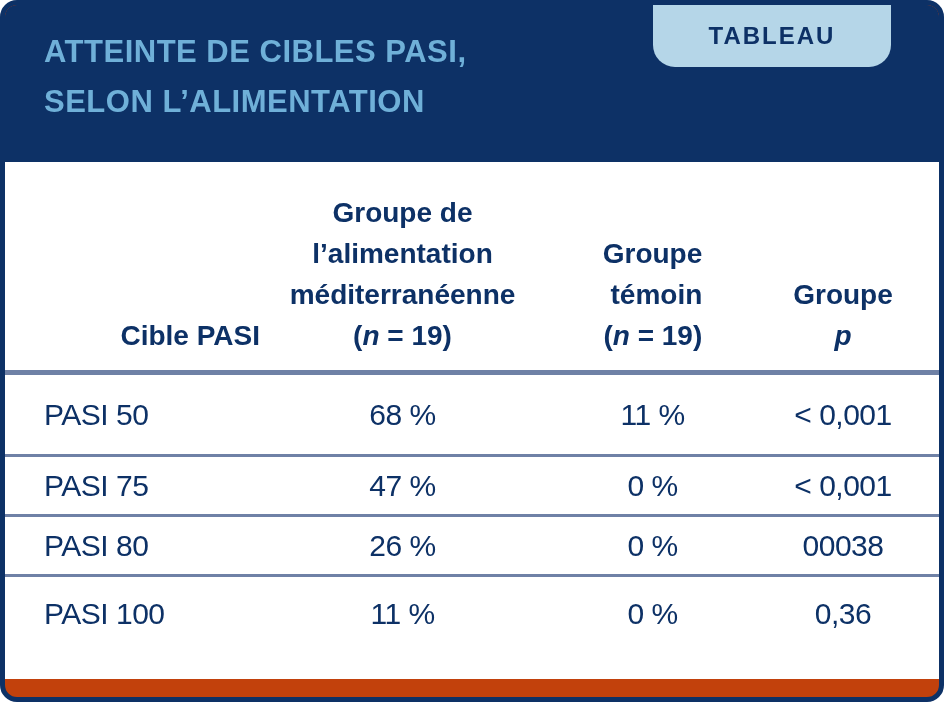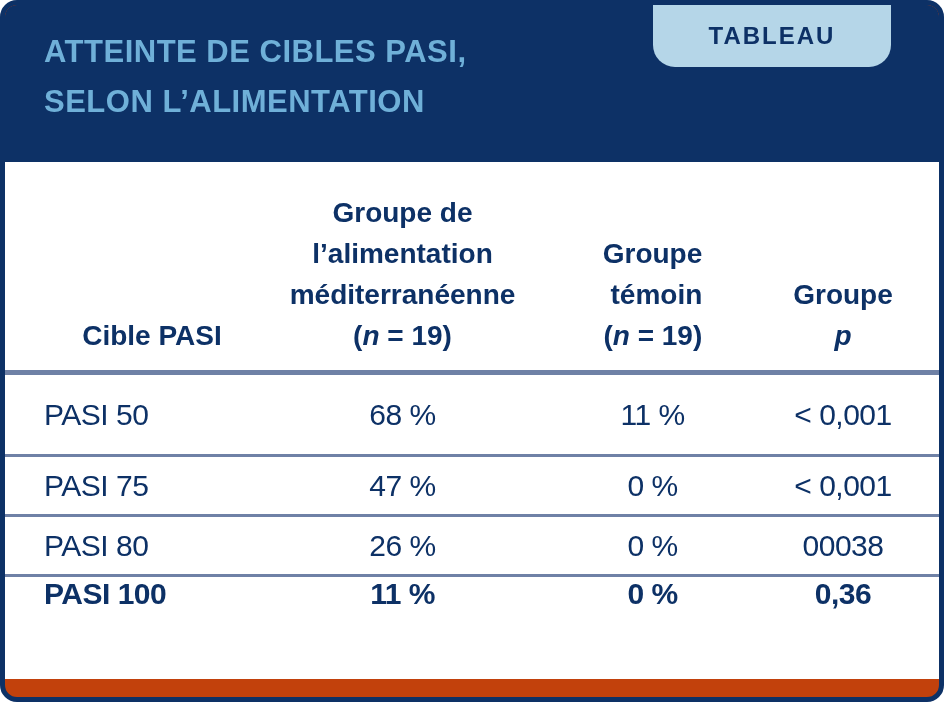--- a/index.html
+++ b/index.html
@@ -69,21 +69,21 @@
     align-items: end;
     height: 213px;
     padding-bottom: 14px;
     border-bottom: 5px solid #6f81a6;
     font-weight: bold;
     font-size: 28px;
     line-height: 41px;
     text-align: center;
   }
   .th-left {
-    text-align: center;
+    text-align: right;
     padding-left: 39px;
   }
   .th-inner-left {
     display: inline-block;
     text-align: right;
   }
   .thead i, .td i {
     font-style: italic;
   }
 
@@ -94,21 +94,21 @@
     font-size: 30px;
     font-weight: normal;
     letter-spacing: -0.5px;
     text-align: center;
   }
   .trow.row-mid { height: 60px; }
   .trow.row-last {
     height: 102px;
     border-bottom: none;
     align-items: flex-start;
-    font-weight: bold;
+    padding-top: 20px;
   }
   .td-left {
     text-align: left;
     padding-left: 39px;
   }
 </style>
 </head>
 <body>
 
 <div class="card">

